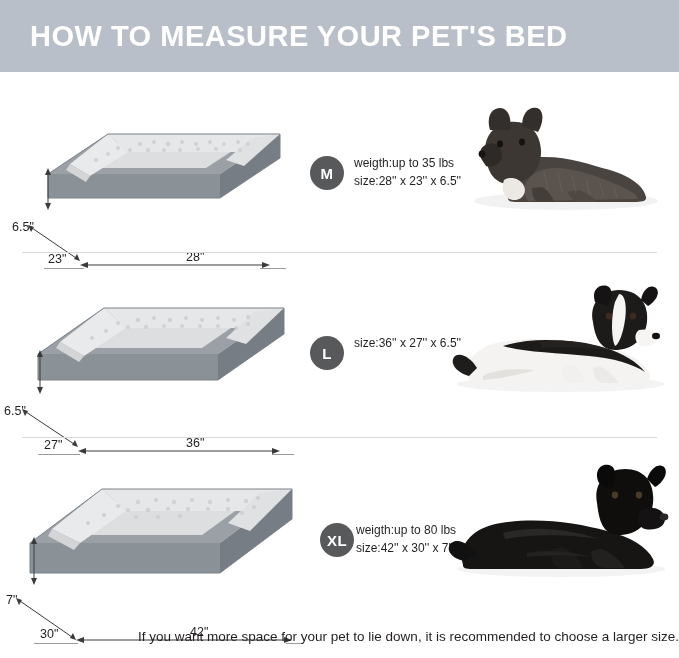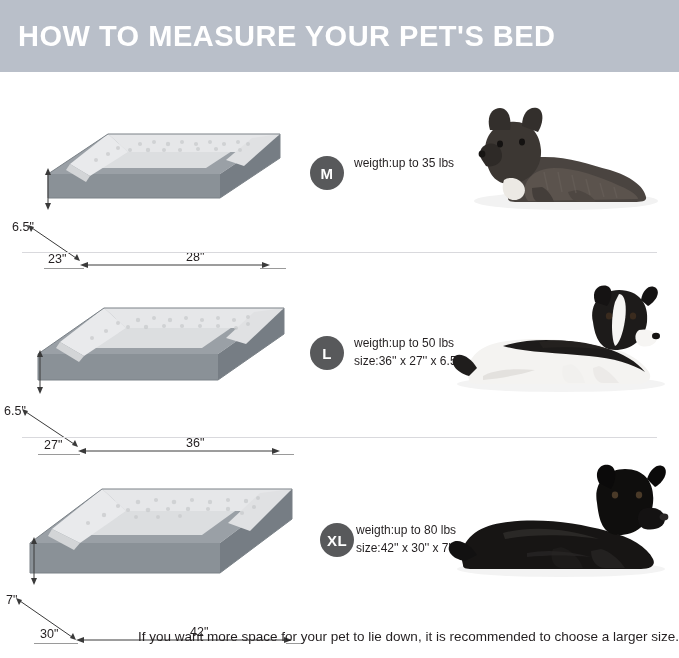--- a/index.html
+++ b/index.html
@@ -9,21 +9,21 @@
     font-family:"Liberation Sans", sans-serif;
     color:#231f20;
     overflow:hidden;
     position:relative;
   }
   .header{
     height:72px;
     background:#b9bfc9;
     display:flex;
     align-items:center;
-    padding-left:18px;
+    padding-left:30px;
     box-sizing:border-box;
   }
   .header-title{
     color:#ffffff;
     font-size:29px;
     font-weight:bold;
     letter-spacing:.5px;
     white-space:nowrap;
   }
   .rows{
@@ -173,20 +173,21 @@
       <polygon points="190,7 182,4 182,10" fill="#3a3a3a"></polygon>
     </svg>
     <div class="dimlabel" style="left:186px;top:178px;">28"</div>
 
     <div class="guide" style="left:44px;top:196px;width:40px;"></div>
     <div class="guide" style="left:260px;top:196px;width:26px;"></div>
 
     <div class="badge" style="left:310px;top:84px;">M</div>
     <div class="spec" style="left:354px;top:82px;">
       <div>weigth:up to 35 lbs</div>
+      <div>size:28'' x 23'' x 6.5''</div>
     </div>
 
     <div class="dog-wrap" style="top:30px;right:16px;width:215px;height:120px;">
       <svg width="215" height="120" viewBox="0 0 215 120">
         <ellipse cx="118" cy="99" rx="92" ry="9" fill="#f2f2f2"></ellipse>
 
         <path d="M60 96 C50 72 66 56 92 55 C120 54 140 62 162 68 C182 74 196 84 198 95 C199 99 194 100 186 100 L70 100 C62 100 60 99 60 96 Z" fill="#4a4440"></path>
         <path d="M78 96 C72 80 86 66 106 66 C128 66 150 74 172 84 C184 89 190 94 190 97 L80 99 Z" fill="#5b534d"></path>
 
         <path d="M38 56 C34 38 44 22 62 20 C80 18 92 30 93 48 C94 66 82 80 64 82 C48 83 40 72 38 56 Z" fill="#3c3733"></path>
@@ -276,21 +277,20 @@
       <polygon points="0,7 8,4 8,10" fill="#3a3a3a"></polygon>
       <polygon points="202,7 194,4 194,10" fill="#3a3a3a"></polygon>
     </svg>
     <div class="dimlabel" style="left:186px;top:184px;">36"</div>
 
     <div class="guide" style="left:38px;top:202px;width:42px;"></div>
     <div class="guide" style="left:272px;top:202px;width:22px;"></div>
 
     <div class="badge" style="left:310px;top:84px;">L</div>
     <div class="spec" style="left:354px;top:82px;">
-      <div>weigth:up to 50 lbs</div>
       <div>size:36'' x 27'' x 6.5''</div>
     </div>
 
     <div class="dog-wrap" style="top:24px;right:6px;width:230px;height:130px;">
       <svg width="230" height="130" viewBox="0 0 230 130">
         <ellipse cx="118" cy="108" rx="104" ry="8" fill="#f3f3f3"></ellipse>
 
         <path d="M26 104 C20 86 34 70 58 66 C92 60 130 64 160 70 C182 74 198 84 206 96 C210 103 204 108 194 108 L36 108 C28 108 26 107 26 104 Z" fill="#f4f3f1"></path>
 
         <path d="M60 70 C92 60 132 64 162 72 C180 77 194 86 202 96 C190 88 170 82 146 80 C112 77 80 76 60 70 Z" fill="#1d1b1a"></path>

